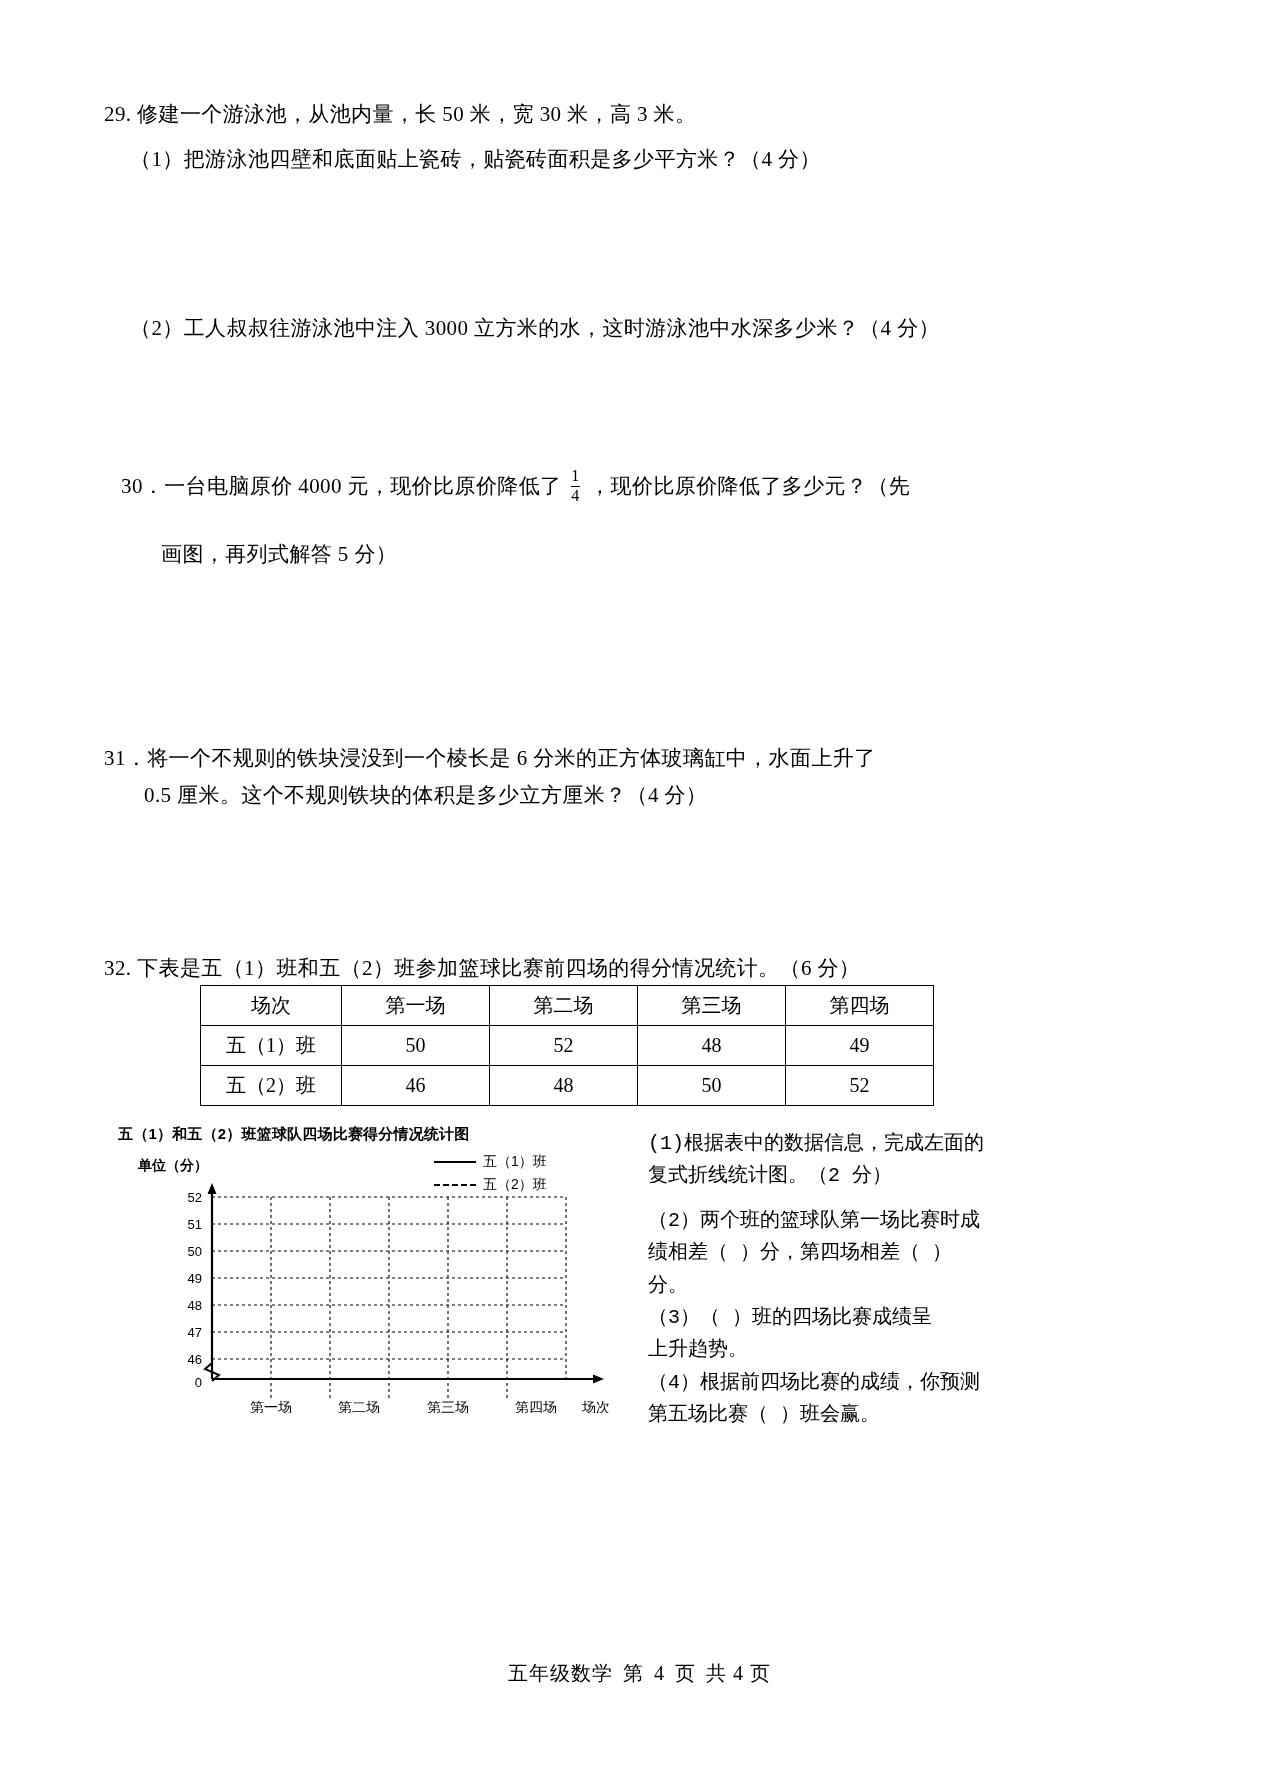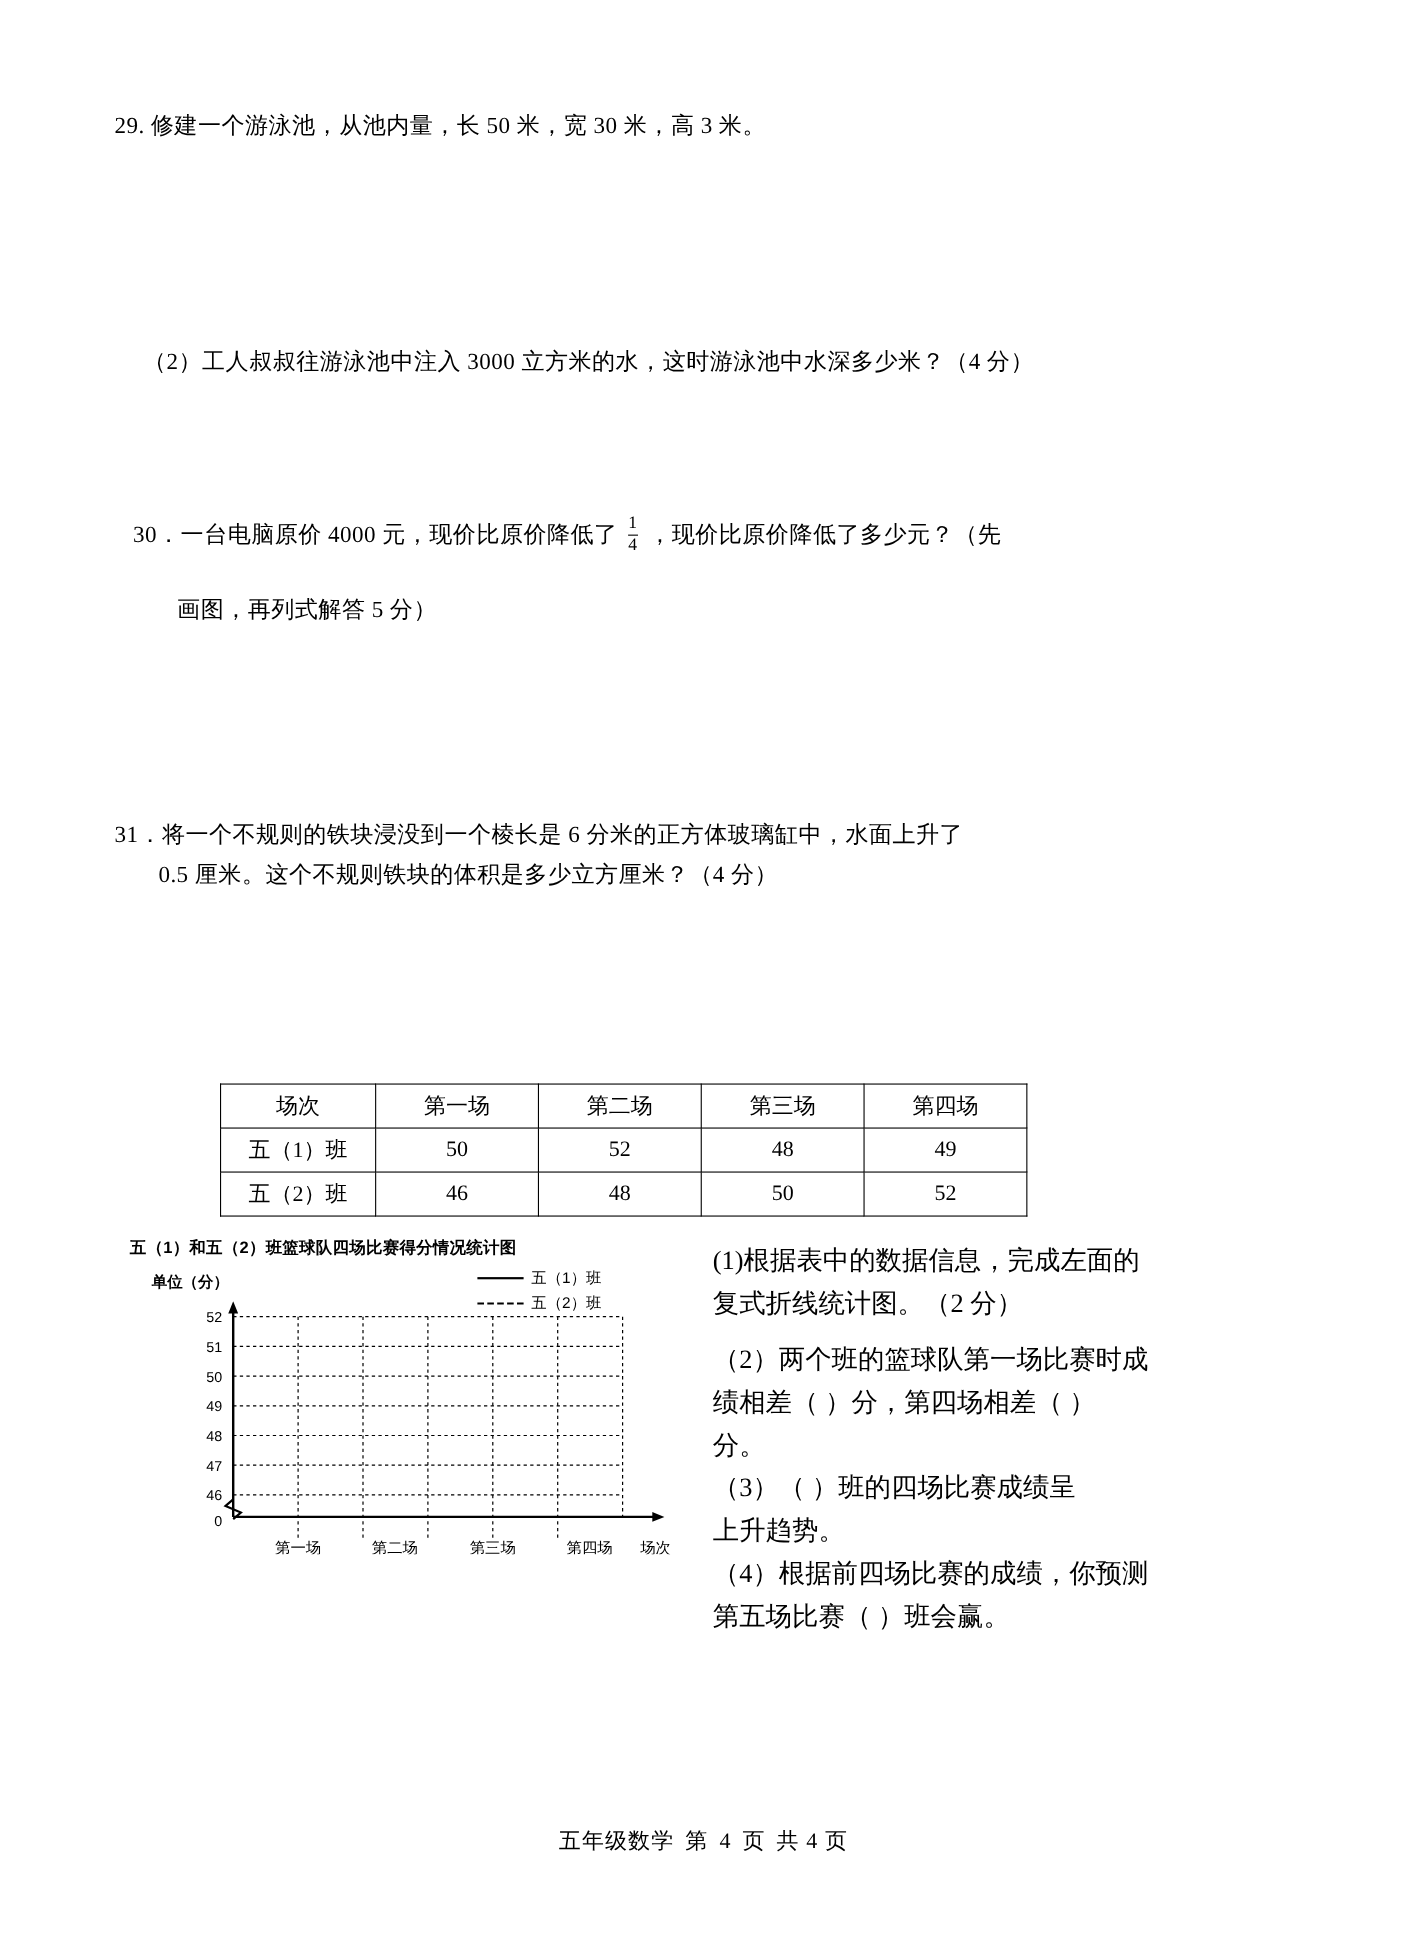--- a/index.html
+++ b/index.html
@@ -112,23 +112,23 @@
     width: 520px;
     height: 230px;
   }
 
   
   .right-col {
     position: absolute;
     left: 648px;
     top: 1128px;
     width: 540px;
-    font-size: 24px;
+    font-size: 20px;
     line-height: 1.62;
-    font-family: Liberation Serif, serif;
+    font-family: Liberation Mono, monospace;
   }
   .right-col p { margin: 0; }
   .right-col .p2 { margin-top: 12px; }
 
   .footer {
     position: absolute;
     left: 0;
     top: 1660px;
     width: 1279px;
     text-align: center;
@@ -137,20 +137,21 @@
   }
   .footer span { margin: 0 2px; }
 </style>
 </head>
 <body>
 
 <div class="page">
 
   <div class="q" id="q29">
     <div>29. 修建一个游泳池，从池内量，长 50 米，宽 30 米，高 3 米。</div>
+    <div class="line2">（1）把游泳池四壁和底面贴上瓷砖，贴瓷砖面积是多少平方米？（4 分）</div>
   </div>
 
   <div class="q" id="q29b">（2）工人叔叔往游泳池中注入 3000 立方米的水，这时游泳池中水深多少米？（4 分）</div>
 
   <div class="q" id="q30">
     <div>
       <span>30．一台电脑原价 4000 元，现价比原价降低了</span>
       <span class="frac">
         <span class="nums">1</span>
         <span class="den">4</span>
@@ -158,20 +159,21 @@
       <span>，现价比原价降低了多少元？（先</span>
     </div>
     <div class="l2">画图，再列式解答   5 分）</div>
   </div>
 
   <div class="q" id="q31">
     <div>31．将一个不规则的铁块浸没到一个棱长是 6 分米的正方体玻璃缸中，水面上升了</div>
     <div class="l2">0.5 厘米。这个不规则铁块的体积是多少立方厘米？（4 分）</div>
   </div>
 
+  <div class="q" id="q32">32. 下表是五（1）班和五（2）班参加篮球比赛前四场的得分情况统计。（6 分）</div>
 
   <div class="tbl-wrap">
     <table class="score">
       <tbody>
           <tr>
         <th class="hdr-first">场次</th>
         <th class="col">第一场</th>
         <th class="col">第二场</th>
         <th class="col">第三场</th>
         <th class="col">第四场</th>

